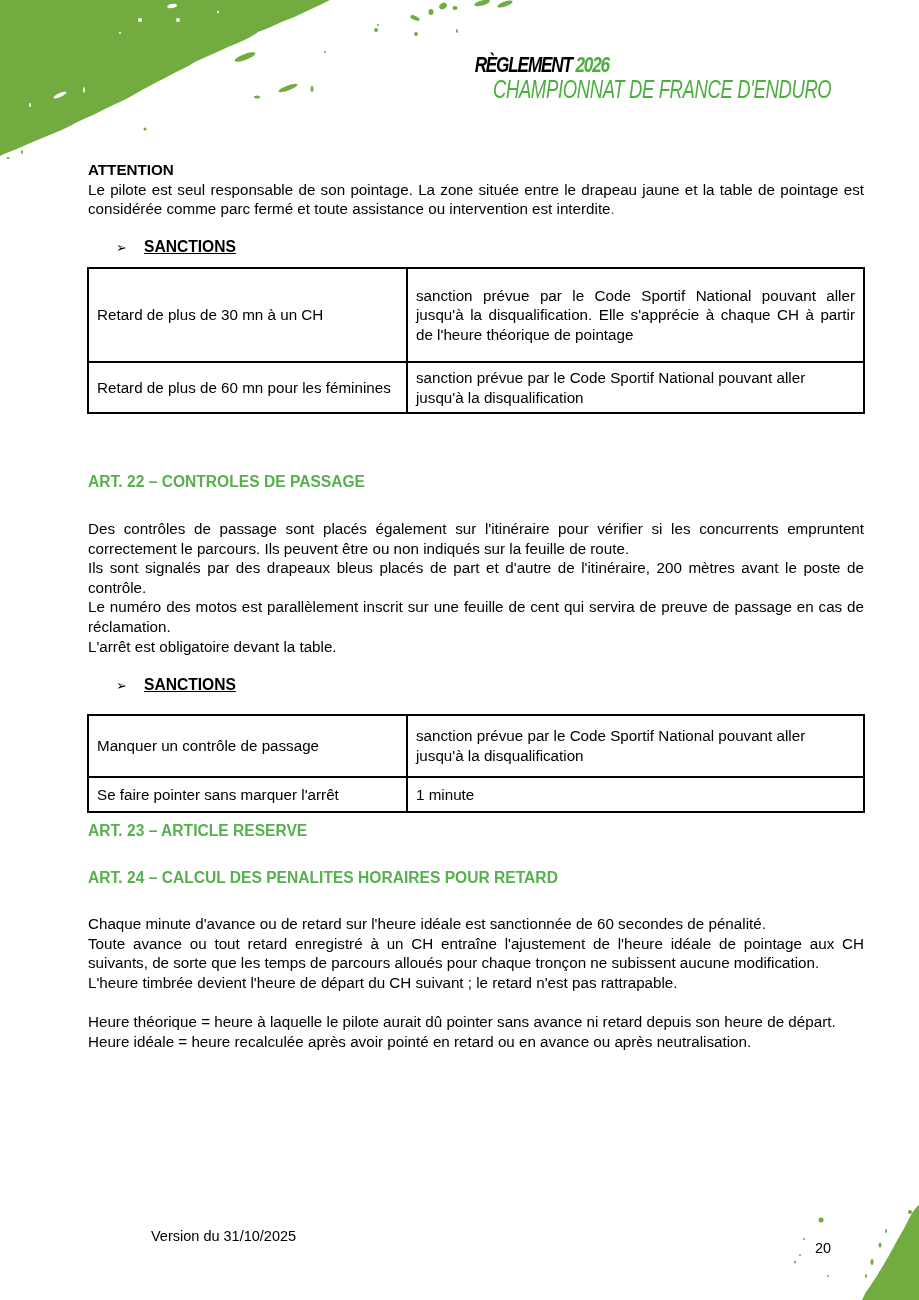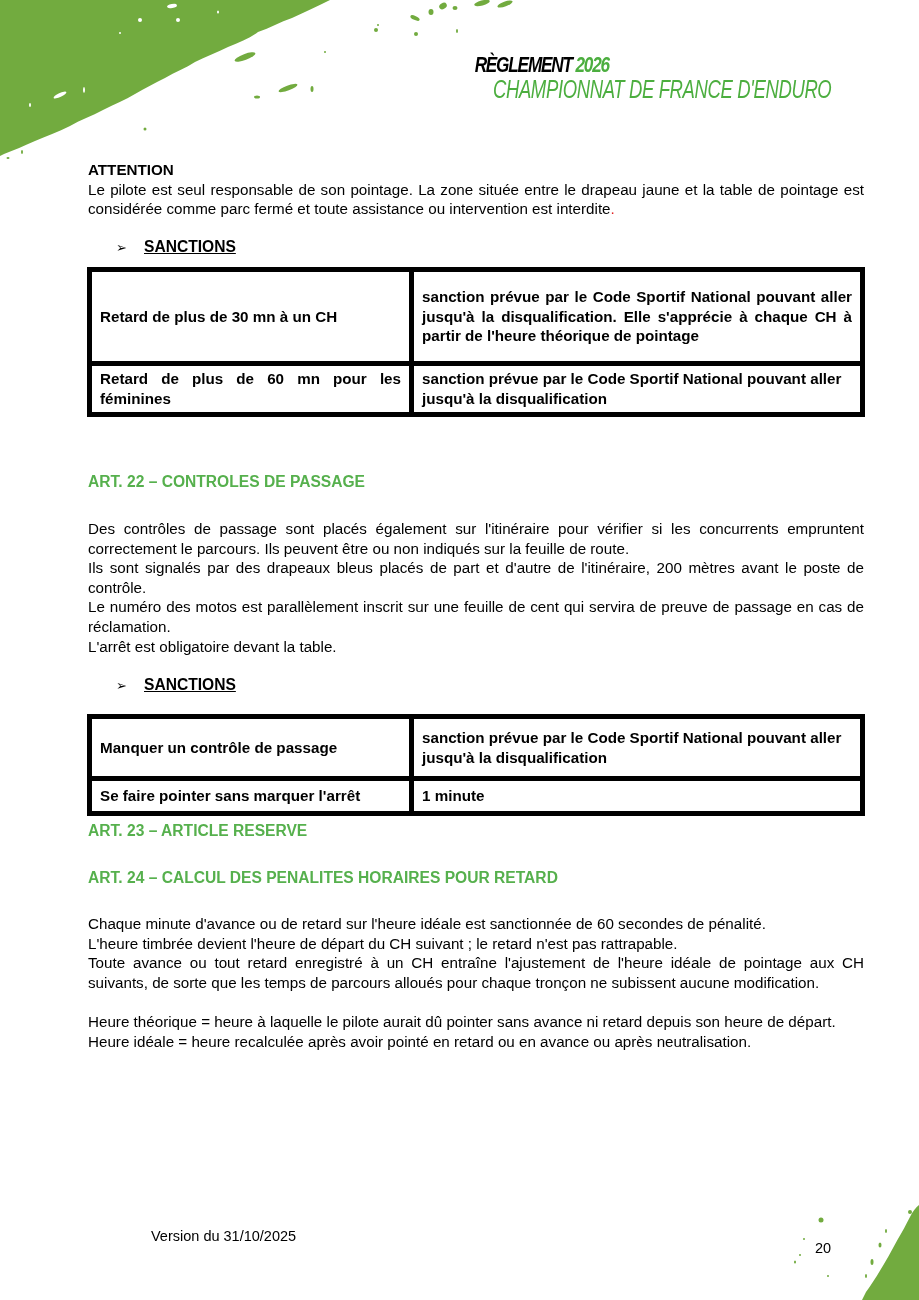--- a/index.html
+++ b/index.html
@@ -35,21 +35,21 @@
     position: absolute; left: 116px; font-weight: bold; font-size: 15.6px;
   }
   .sanction-head .arrow { display: inline-block; width: 28px; font-weight: normal; font-size: 13px; }
   .sanction-head .lbl { text-decoration: underline; }
 
   table.sanctions {
     position: absolute; left: 87px; width: 778px; border-collapse: collapse;
     font-size: 15.2px; line-height: 19.6px;
   }
   table.sanctions td {
-    border: 5px solid #000000; padding: 0 8px; vertical-align: middle; font-weight: bold;
+    border: 2px solid #000000; padding: 0 8px; vertical-align: middle;
   }
   table.sanctions td.c1 { width: 301px; text-align: justify; }
 
   .art-title {
     position: absolute; left: 88px; color: #5cb85c; color: #56b04d;
     font-weight: bold; font-size: 15.6px;
   }
   .para { text-align: justify; }
 
   .footer-version { position: absolute; left: 115px; top: 1228px; font-size: 14.5px; margin-left: 36px; }
@@ -161,21 +161,21 @@
     <td>1 minute</td>
   </tr>
 </tbody>
   </table>
 
 <div class="art-title" style="top:822px;">ART. 23 – ARTICLE RESERVE</div>
 
 <div class="art-title" style="top:869px;">ART. 24 – CALCUL DES PENALITES HORAIRES POUR RETARD</div>
 <div class="content para" style="top:914px;">
   <div>Chaque minute d'avance ou de retard sur l'heure idéale est sanctionnée de 60 secondes de pénalité.</div>
+  <div>Toute avance ou tout retard enregistré à un CH entraîne l'ajustement de l'heure idéale de pointage aux CH suivants, de sorte que les temps de parcours alloués pour chaque tronçon ne subissent aucune modification.</div>
   <div>L'heure timbrée devient l'heure de départ du CH suivant ; le retard n'est pas rattrapable.</div>
-  <div>Toute avance ou tout retard enregistré à un CH entraîne l'ajustement de l'heure idéale de pointage aux CH suivants, de sorte que les temps de parcours alloués pour chaque tronçon ne subissent aucune modification.</div>
   <div style="height:19.6px;"></div>
   <div>Heure théorique = heure à laquelle le pilote aurait dû pointer sans avance ni retard depuis son heure de départ.</div>
   <div>Heure idéale = heure recalculée après avoir pointé en retard ou en avance ou après neutralisation.</div>
 </div>
 
 <div class="footer-version">Version du 31/10/2025</div>
 <div class="footer-page">20</div>
 
 </body></html>

